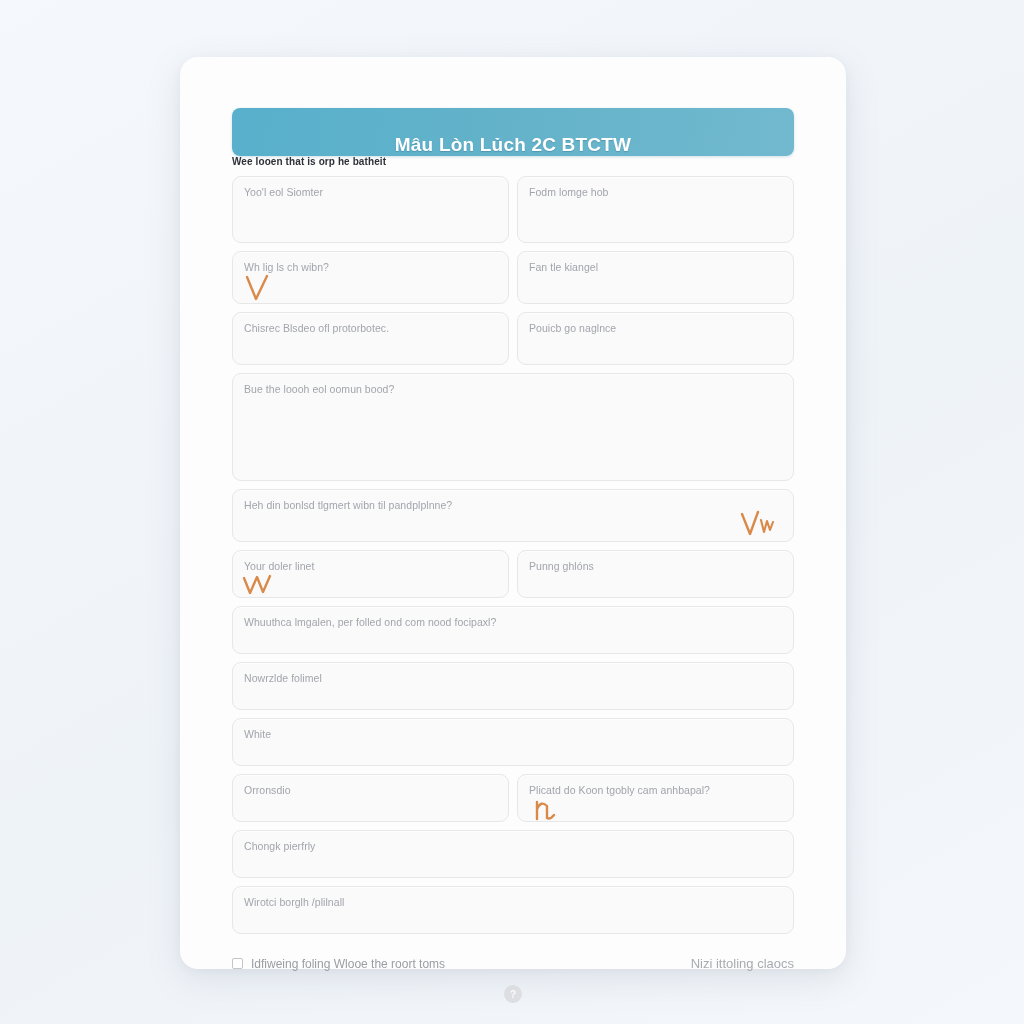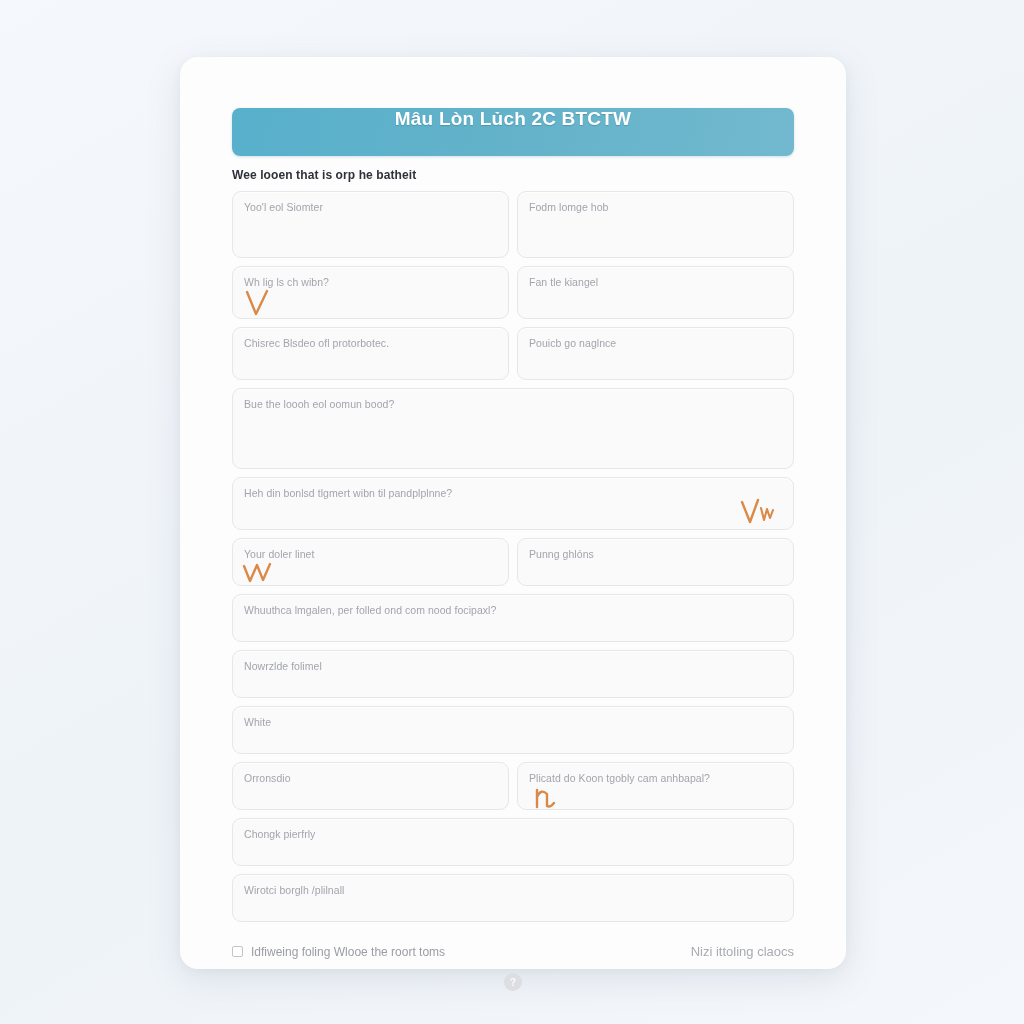--- a/index.html
+++ b/index.html
@@ -39,38 +39,37 @@
     right: 52px;
     bottom: 30px;
   }
 
   
   .header-bar {
     height: 48px;
     border-radius: 8px;
     background: linear-gradient(100deg, #58b0cc 0%, #62b2c9 45%, #72b9cf 100%);
     display: flex;
-    align-items: flex-start;
+    align-items: flex-end;
     justify-content: center;
     box-shadow: 0 1px 3px rgba(70,140,165,0.25);
   }
   .header-title {
     color: #ffffff;
     font-size: 19px;
     font-weight: bold;
     letter-spacing: 0.2px;
     text-shadow: 0 1px 1px rgba(40,100,125,0.35);
     white-space: nowrap;
   }
 
   
   .subtitle {
-    margin-top: 12px;
     margin-bottom: 9px;
-    font-size: 12px;
+    font-size: 10px;
     font-weight: bold;
     color: #2e3238;
     letter-spacing: 0.1px;
     filter: blur(0.22px);
   }
 
   
   .rows { display: flex; flex-direction: column; gap: 8px; }
 
   .row { display: flex; gap: 8px; }
@@ -83,21 +82,21 @@
     padding: 9px 11px 0 11px;
     overflow: hidden;
     box-shadow: inset 0 1px 0 rgba(255,255,255,0.8);
   }
   .field.half { flex: 1 1 0; }
   .field.full { flex: 1 1 100%; width: 100%; }
 
   .field.h-small  { height: 67px; }
   .field.h-std    { height: 53px; }
   .field.h-mid    { height: 48px; }
-  .field.h-tall   { height: 81px; }
+  .field.h-tall   { height: 108px; }
 
   .ph {
     font-size: 10.5px;
     color: #a2a5ab;
     line-height: 1.2;
     white-space: nowrap;
     filter: blur(0.25px);
     letter-spacing: 0.05px;
   }
 

